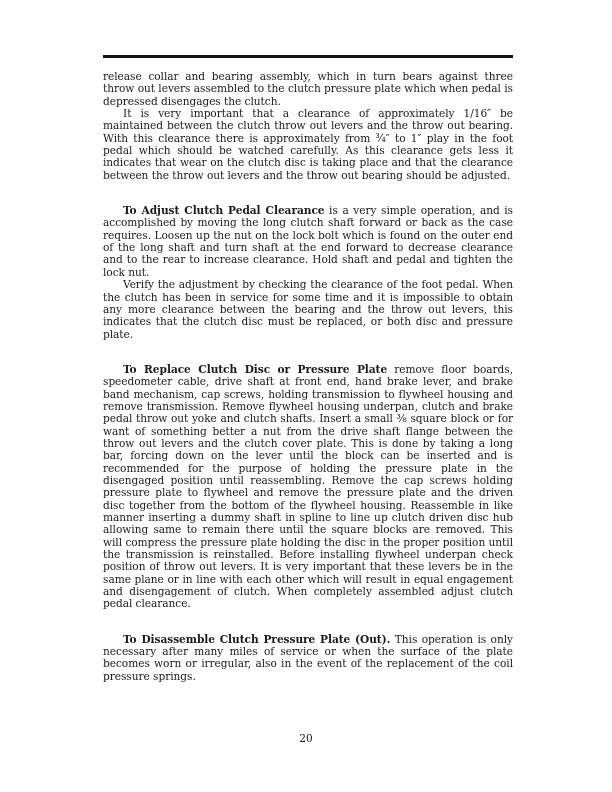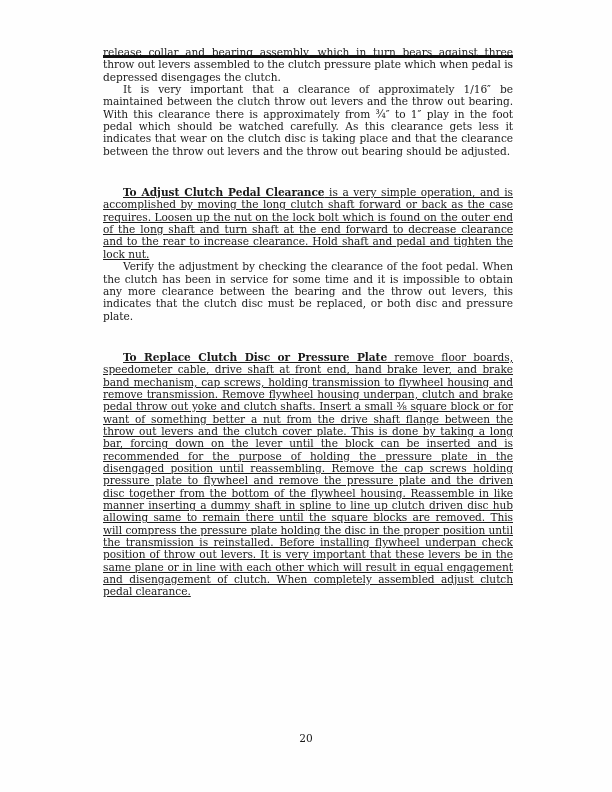--- a/index.html
+++ b/index.html
@@ -1,27 +1,27 @@
 <!DOCTYPE html>
 <html><head>
 <meta charset="utf-8">
 <style>
   html, body { margin: 0; padding: 0; background: #ffffff; }
   body { width: 612px; height: 792px; position: relative; overflow: hidden; }
   .page { position: absolute; left: 0; top: 0; width: 612px; height: 792px; background: #fefefe; }
   .rule { position: absolute; left: 103px; top: 55px; width: 410px; height: 3px; background: #111; }
   .text {
-    position: absolute; left: 103px; top: 46px; width: 410px;
+    position: absolute; left: 103px; top: 70px; width: 410px;
     font-family: "DejaVu Serif", "Liberation Serif", serif;
     font-size: 10.6px; line-height: 12.35px; color: #1a1a1a;
     text-align: justify; letter-spacing: -0.05px;
   }
   .text p { margin: 0; text-indent: 0; }
   .text p.ind { text-indent: 20px; }
-  .text p.gap { margin-top: 29px; text-decoration: underline; }
+  .text p.gap { margin-top: 23px; }
   .text b { font-weight: bold; }
   .pagenum {
     position: absolute; left: 0; width: 612px; top: 732px; text-align: center;
     font-family: "DejaVu Serif", "Liberation Serif", serif; font-size: 10.6px; color: #1a1a1a;
   }
 </style>
 </head>
 <body>
 
 <div class="page">
@@ -36,16 +36,19 @@
     </p>
     <p class="ind gap">
       <b>To Adjust Clutch Pedal Clearance</b><span> is a very simple operation, and is accomplished by moving the long clutch shaft forward or back as the case requires. Loosen up the nut on the lock bolt which is found on the outer end of the long shaft and turn shaft at the end forward to decrease clearance and to the rear to increase clearance. Hold shaft and pedal and tighten the lock nut.</span>
     </p>
     <p class="ind">
       <span>Verify the adjustment by checking the clearance of the foot pedal. When the clutch has been in service for some time and it is impossible to obtain any more clearance between the bearing and the throw out levers, this indicates that the clutch disc must be replaced, or both disc and pressure plate.</span>
     </p>
     <p class="ind gap">
       <b>To Replace Clutch Disc or Pressure Plate</b><span> remove floor boards, speedometer cable, drive shaft at front end, hand brake lever, and brake band mechanism, cap screws, holding transmission to flywheel housing and remove transmission. Remove flywheel housing underpan, clutch and brake pedal throw out yoke and clutch shafts. Insert a small ⅜ square block or for want of something better a nut from the drive shaft flange between the throw out levers and the clutch cover plate. This is done by taking a long bar, forcing down on the lever until the block can be inserted and is recommended for the purpose of holding the pressure plate in the disengaged position until reassembling. Remove the cap screws holding pressure plate to flywheel and remove the pressure plate and the driven disc together from the bottom of the flywheel housing. Reassemble in like manner inserting a dummy shaft in spline to line up clutch driven disc hub allowing same to remain there until the square blocks are removed. This will compress the pressure plate holding the disc in the proper position until the transmission is reinstalled. Before installing flywheel underpan check position of throw out levers. It is very important that these levers be in the same plane or in line with each other which will result in equal engagement and disengagement of clutch. When completely assembled adjust clutch pedal clearance.</span>
     </p>
+    <p class="ind gap">
+      <b>To Disassemble Clutch Pressure Plate (Out).</b><span> This operation is only necessary after many miles of service or when the surface of the plate becomes worn or irregular, also in the event of the replacement of the coil pressure springs.</span>
+    </p>
   </div>
 
   <div class="pagenum">20</div>
 </div>
 
 </body></html>

